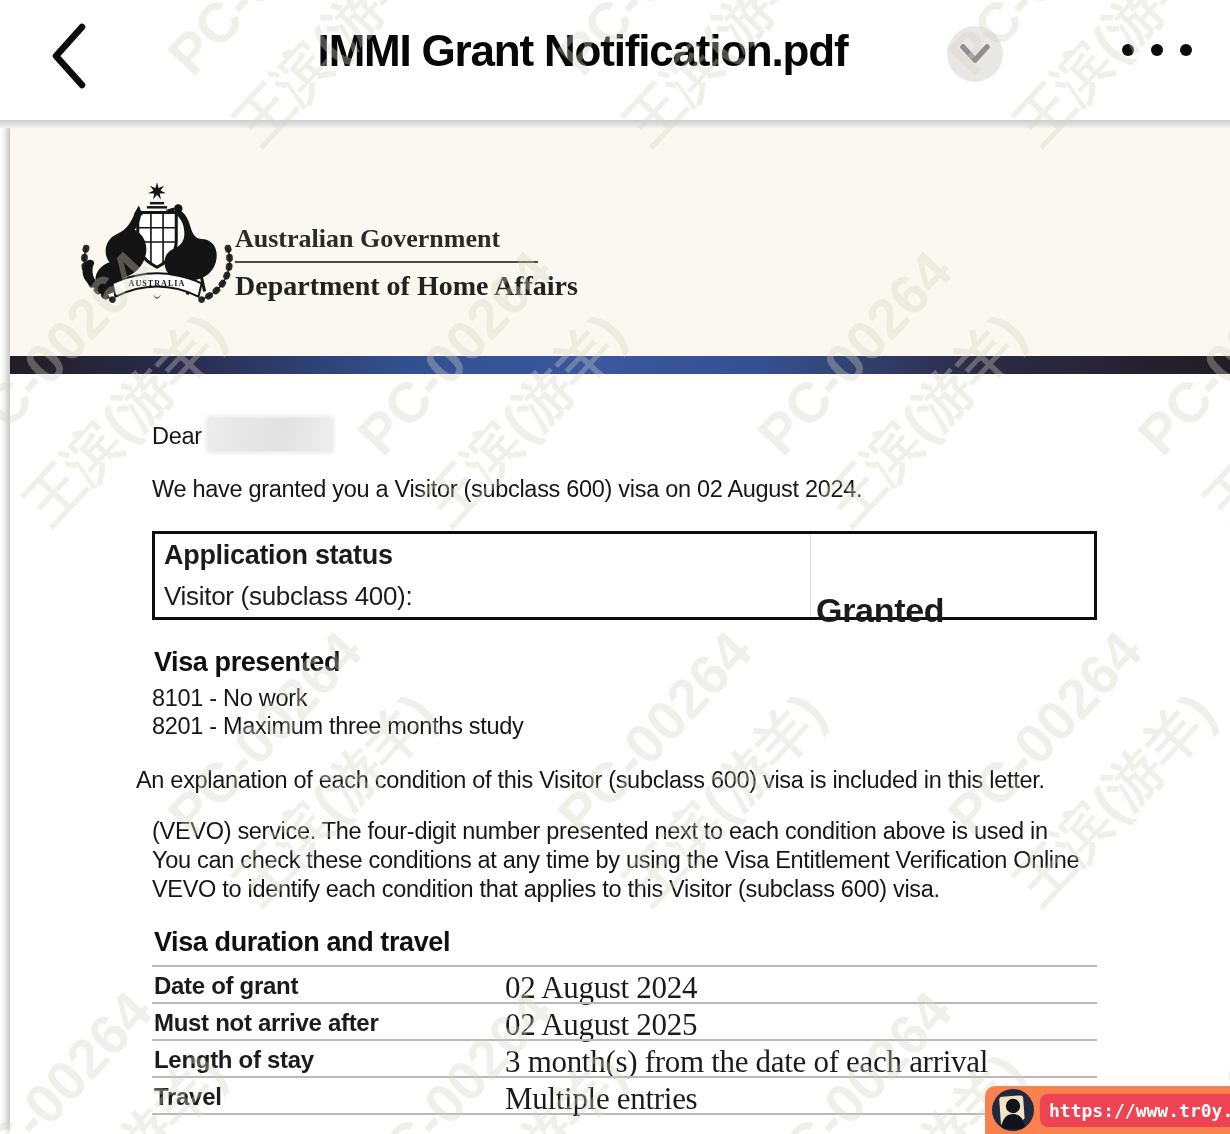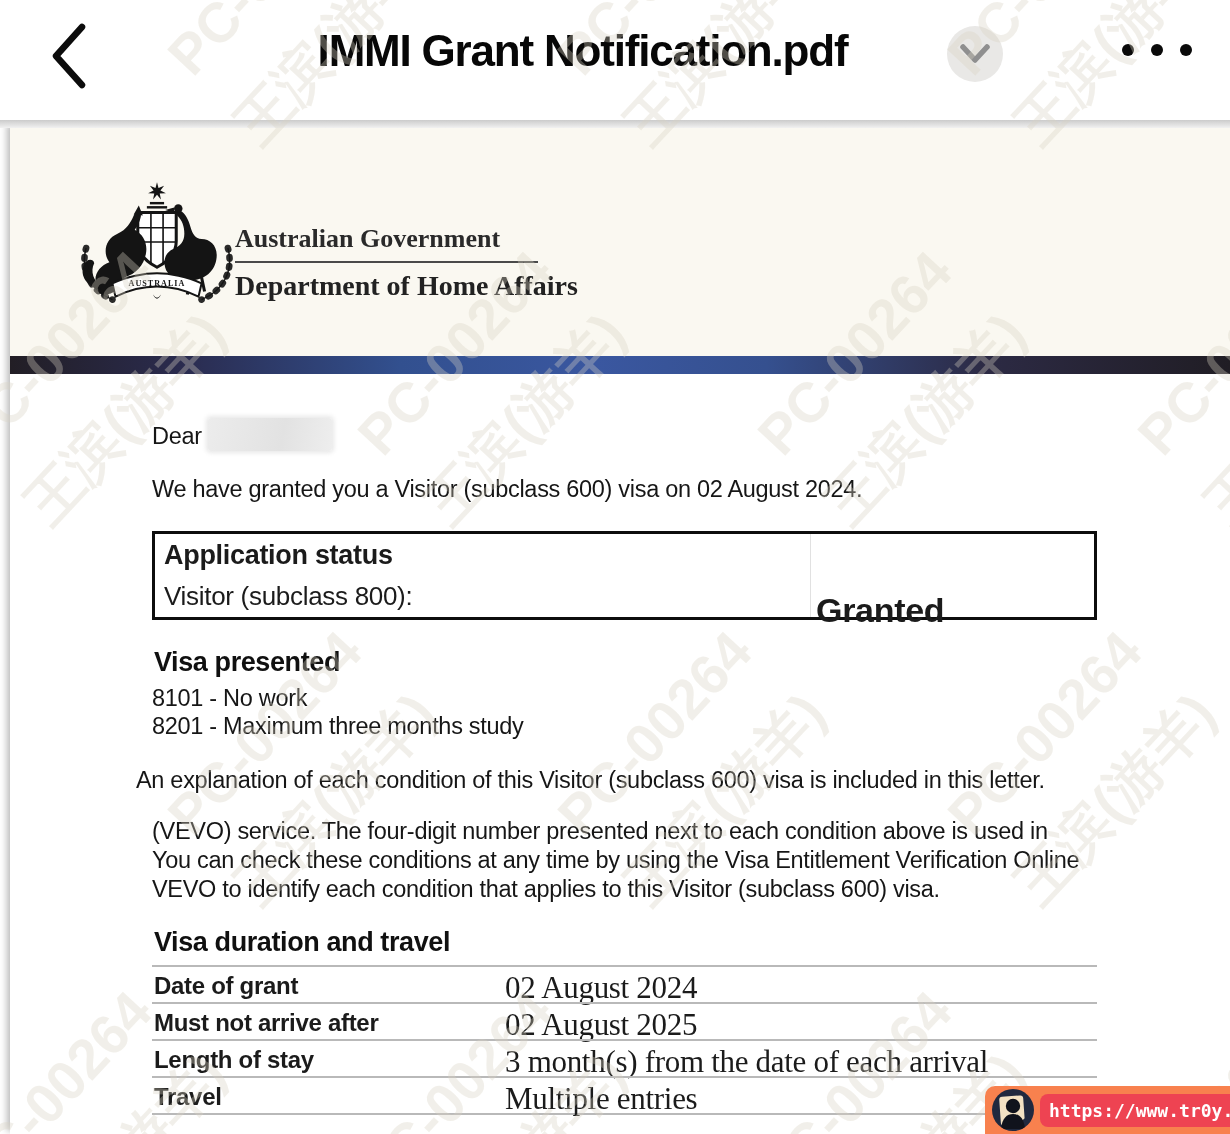--- a/index.html
+++ b/index.html
@@ -129,21 +129,21 @@
     <div class="brand-bar"></div>
 
     <div class="txt salutation">Dear l</div>
     <div class="redaction"></div>
 
     <div class="txt intro">We have granted you a Visitor (subclass 600) visa on 02 August 2024.</div>
 
     <div class="status-box">
       <div class="status-divider"></div>
       <div class="status-title">Application status</div>
-      <div class="status-label">Visitor (subclass 800):</div>
+      <div class="status-label">Visitor (subclass 400):</div>
       <div class="status-value">Granted</div>
     </div>
 
     <div class="sec-title cond-title">Visa presented</div>
     <div class="txt cond-item1">8101 - No work</div>
     <div class="txt cond-item2">8201 - Maximum three months study</div>
 
     <div class="txt explanation">An explanation of each condition of this Visitor (subclass 600) visa is included in this letter.</div>
 
     <div class="vevo">

